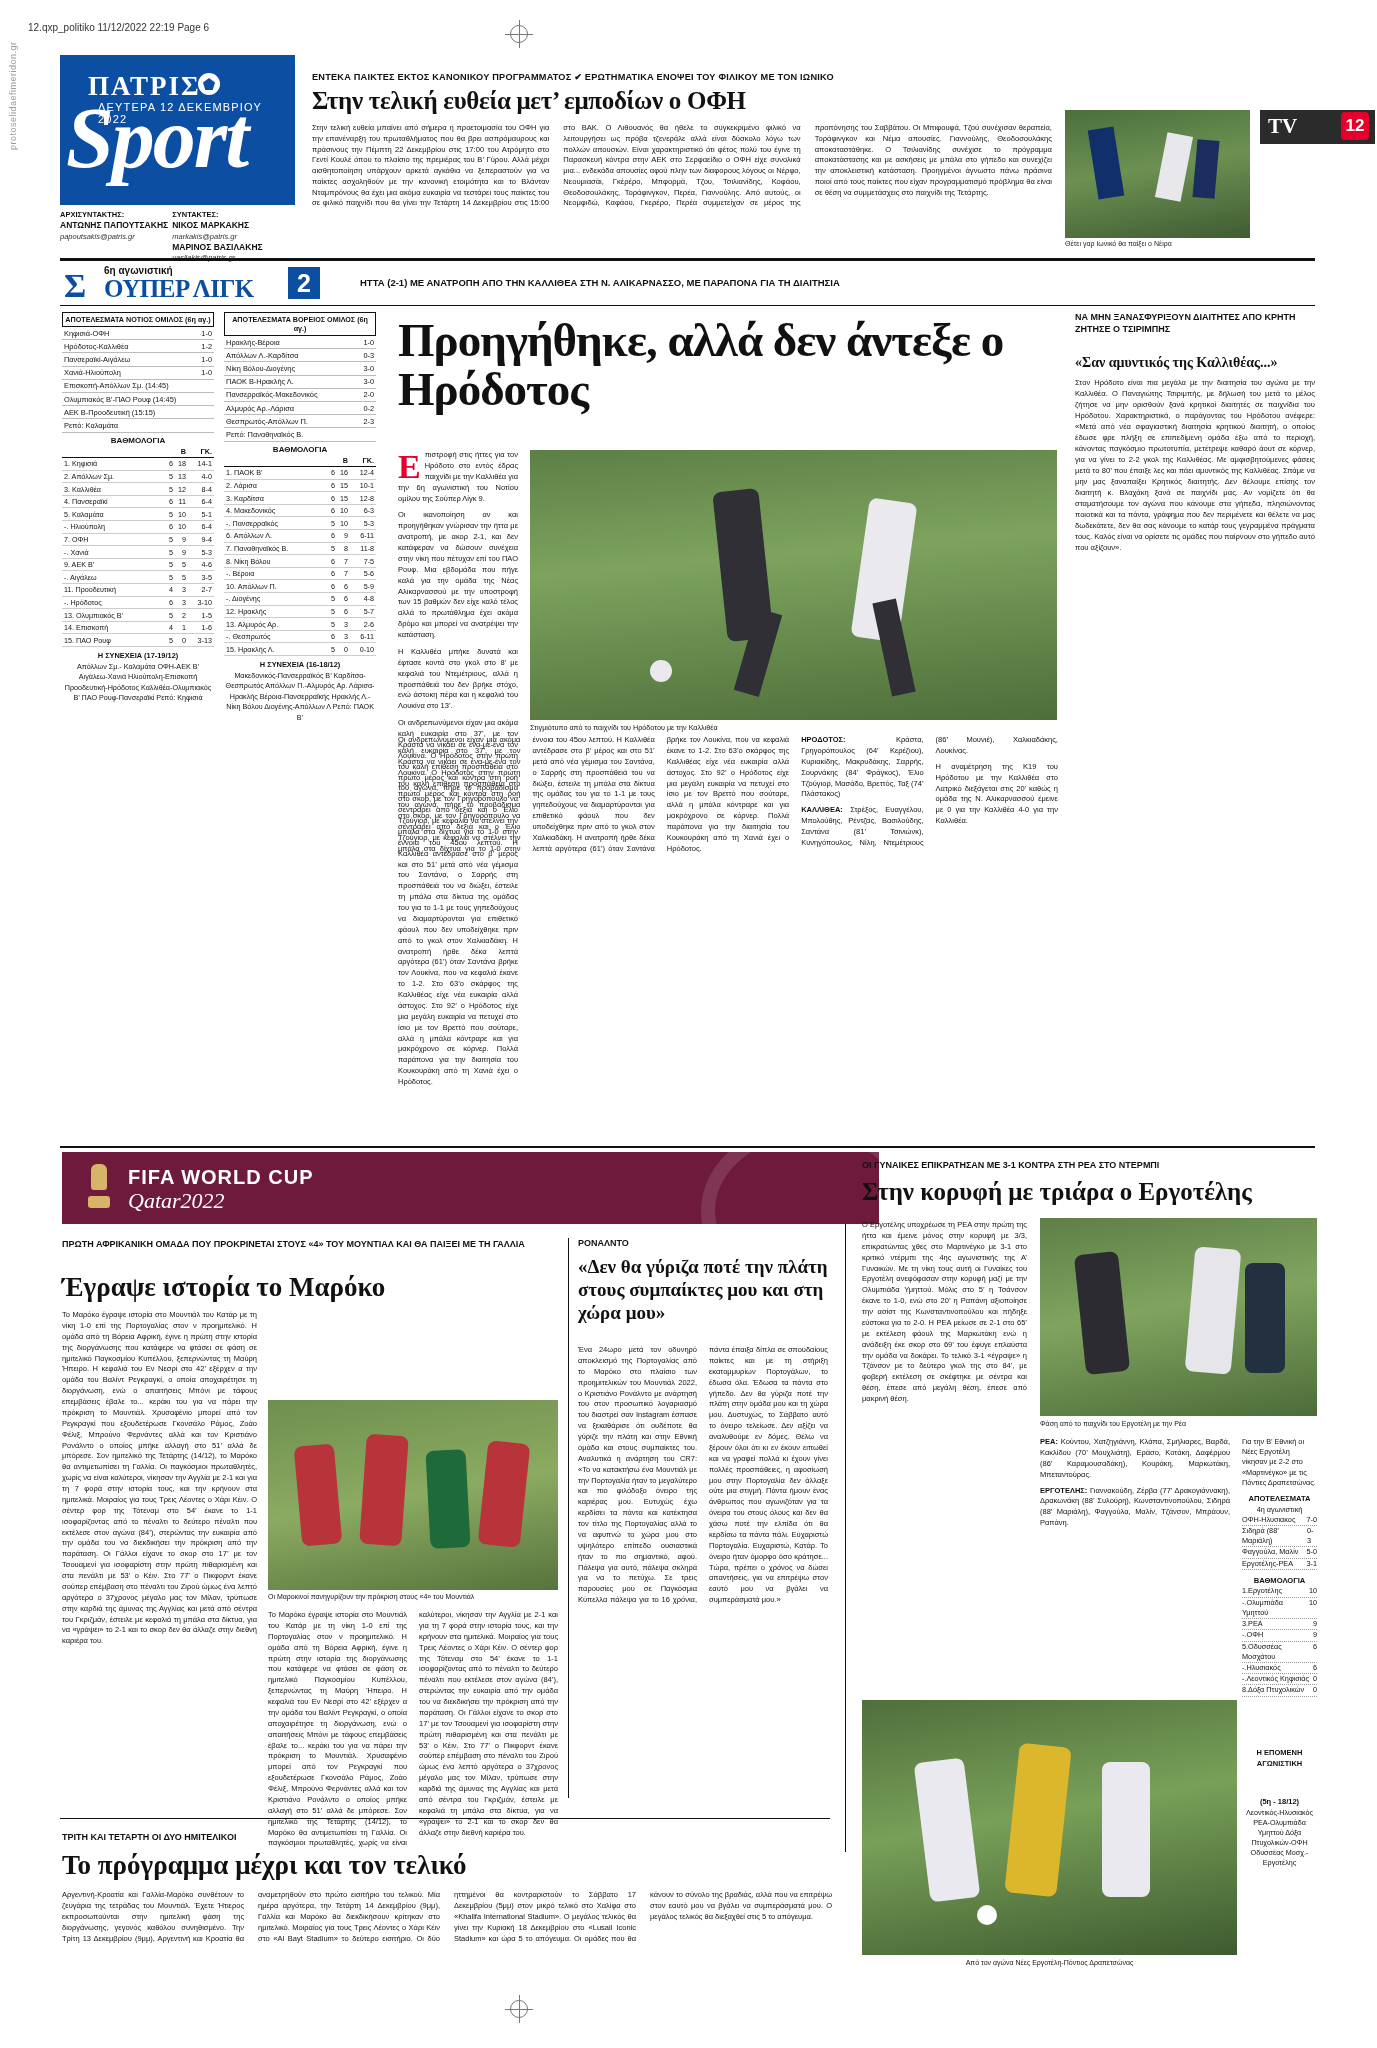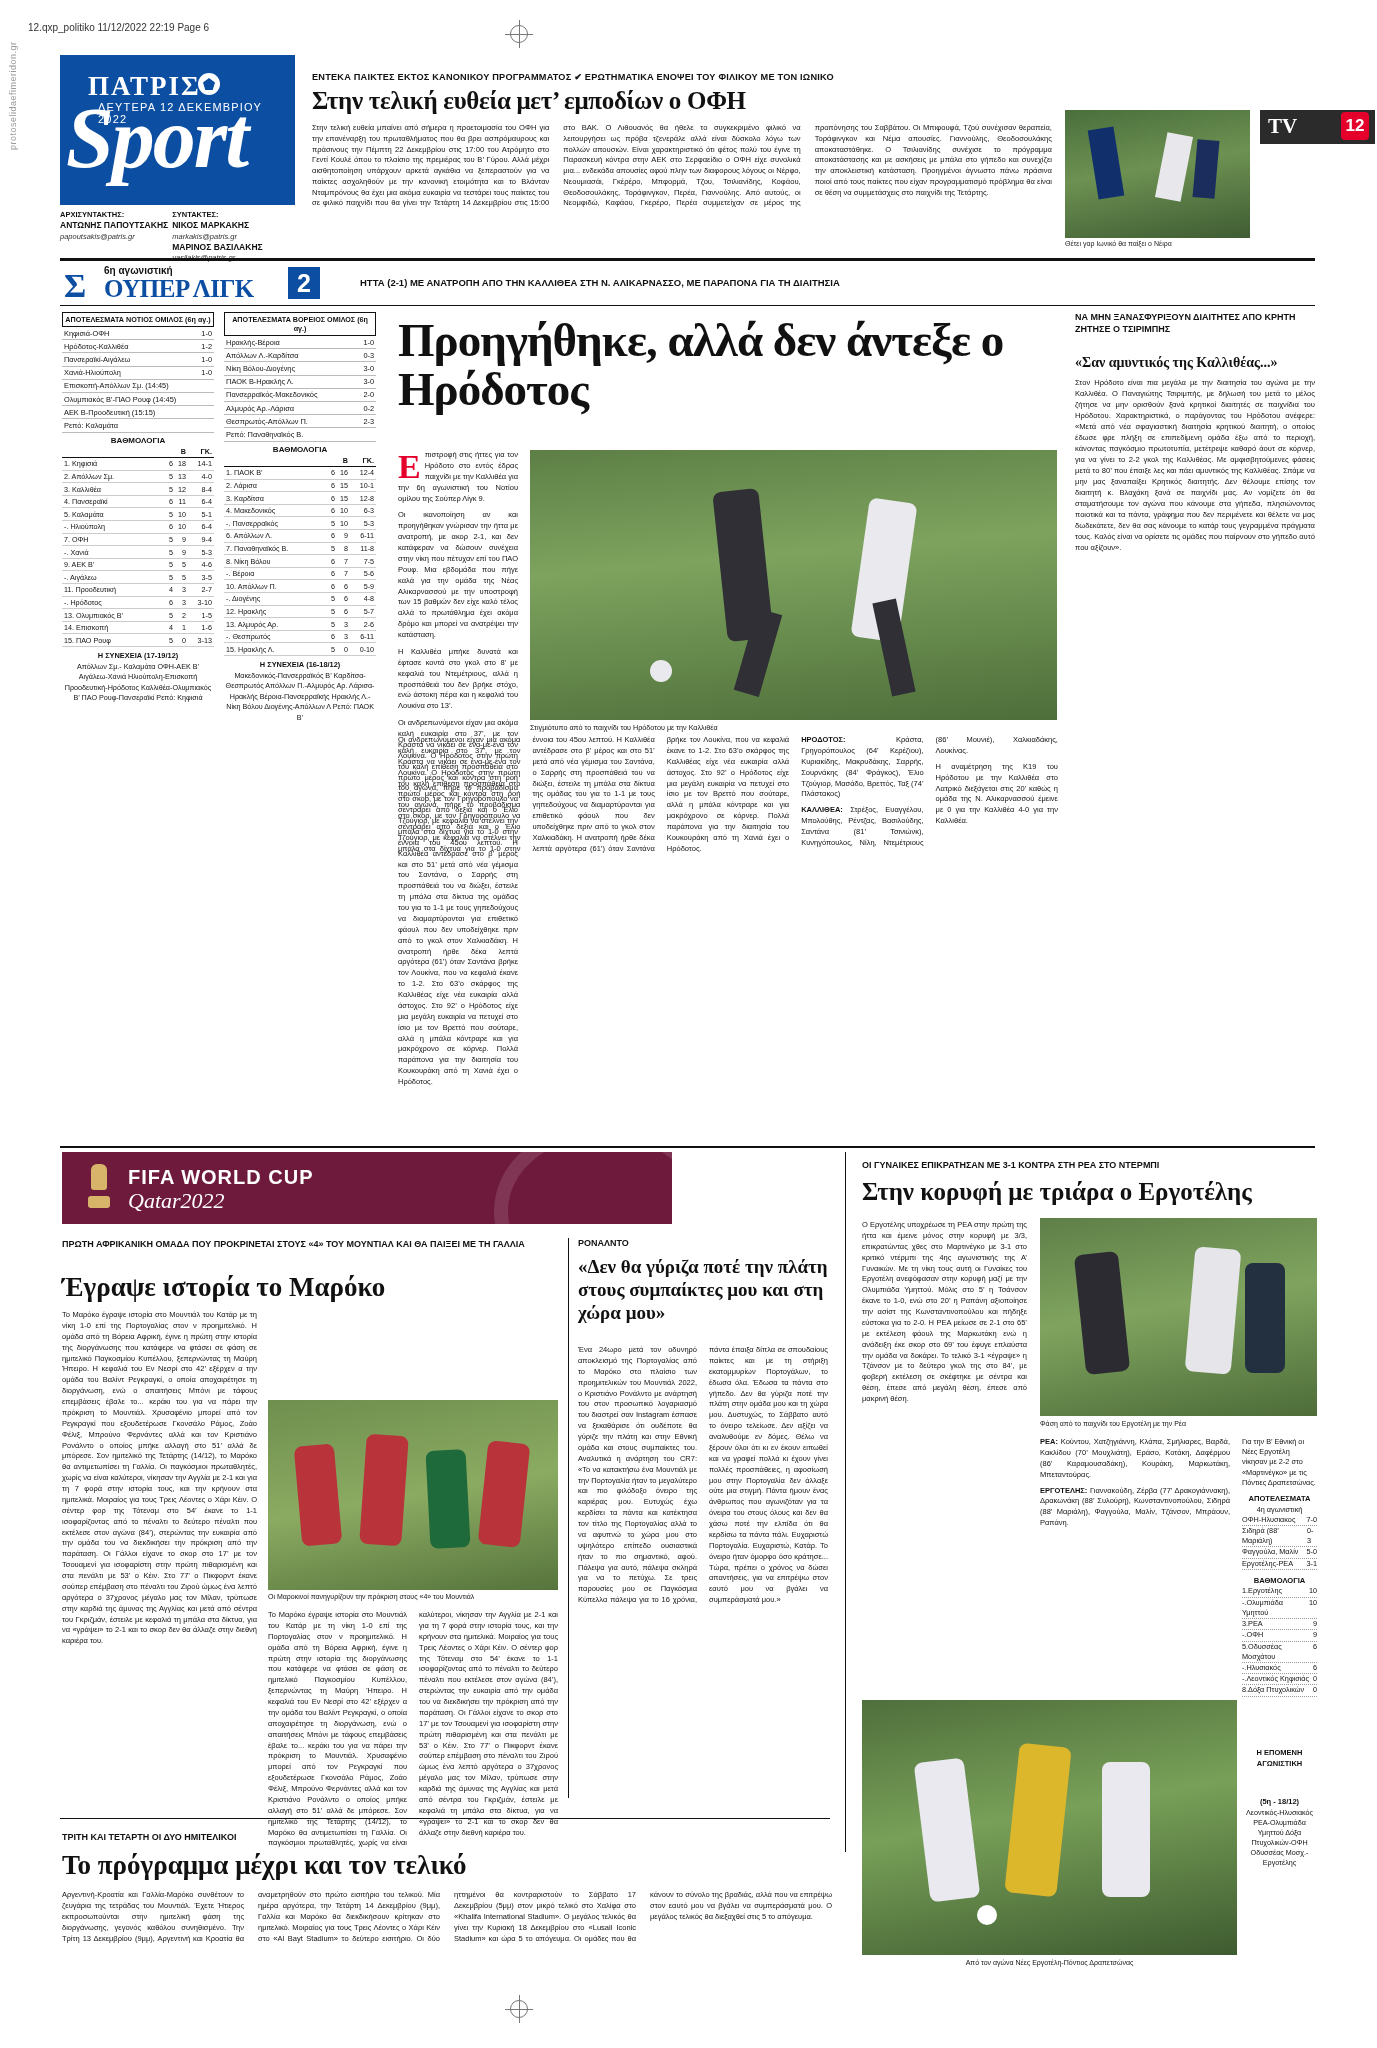--- a/index.html
+++ b/index.html
@@ -83,21 +83,21 @@
   .story .c1{position:absolute;left:0;top:0;width:120px;}
   .story .c2{position:absolute;left:0;top:285px;width:660px;column-count:5;column-gap:12px;}
   .story b{font-weight:bold;}
 
   .rcol{position:absolute;left:1075px;top:312px;width:240px;font-size:7.6px;line-height:1.45;text-align:justify;}
   .rcol .kick{font-weight:bold;font-size:9px;line-height:1.3;text-align:left;}
   .rcol .hl{font-size:14px;font-weight:bold;font-family:"Liberation Serif",serif;line-height:1.15;margin:20px 0 6px;text-align:left;}
 
   
   .hr1{position:absolute;left:60px;top:1146px;width:1255px;border-top:2px solid #111;}
-  .wcbox{position:absolute;left:62px;top:1152px;width:610px;height:72px;background:#6e1a3c;overflow:hidden;}
+  .wcbox{position:absolute;left:62px;top:1152px;width:817px;height:72px;background:#6e1a3c;overflow:hidden;}
   .wcbox .trophy{position:absolute;left:26px;top:12px;width:22px;height:48px;}
   .wcbox .trophy .cup{position:absolute;left:3px;top:0;width:16px;height:26px;background:#d8b36a;border-radius:6px 6px 3px 3px;}
   .wcbox .trophy .base{position:absolute;left:0;top:32px;width:22px;height:12px;background:#d8b36a;border-radius:3px;}
   .wcbox .t1{position:absolute;left:66px;top:14px;color:#fff;font-size:20px;font-weight:bold;letter-spacing:1px;}
   .wcbox .t2{position:absolute;left:66px;top:36px;color:#fff;font-size:22px;font-style:italic;font-family:"Liberation Serif",serif;}
   .wcbox .swirl{position:absolute;right:-40px;top:-30px;width:190px;height:150px;border:14px solid rgba(255,255,255,.12);border-radius:50%;}
 
   .wc-kick{position:absolute;left:62px;top:1238px;width:500px;font-size:9px;font-weight:bold;line-height:1.35;}
   .wc-head{position:absolute;left:62px;top:1272px;width:500px;font-size:27px;font-weight:bold;font-family:"Liberation Serif",serif;}
   .wc-body{position:absolute;left:62px;top:1310px;width:195px;font-size:7.5px;line-height:1.45;text-align:justify;}

